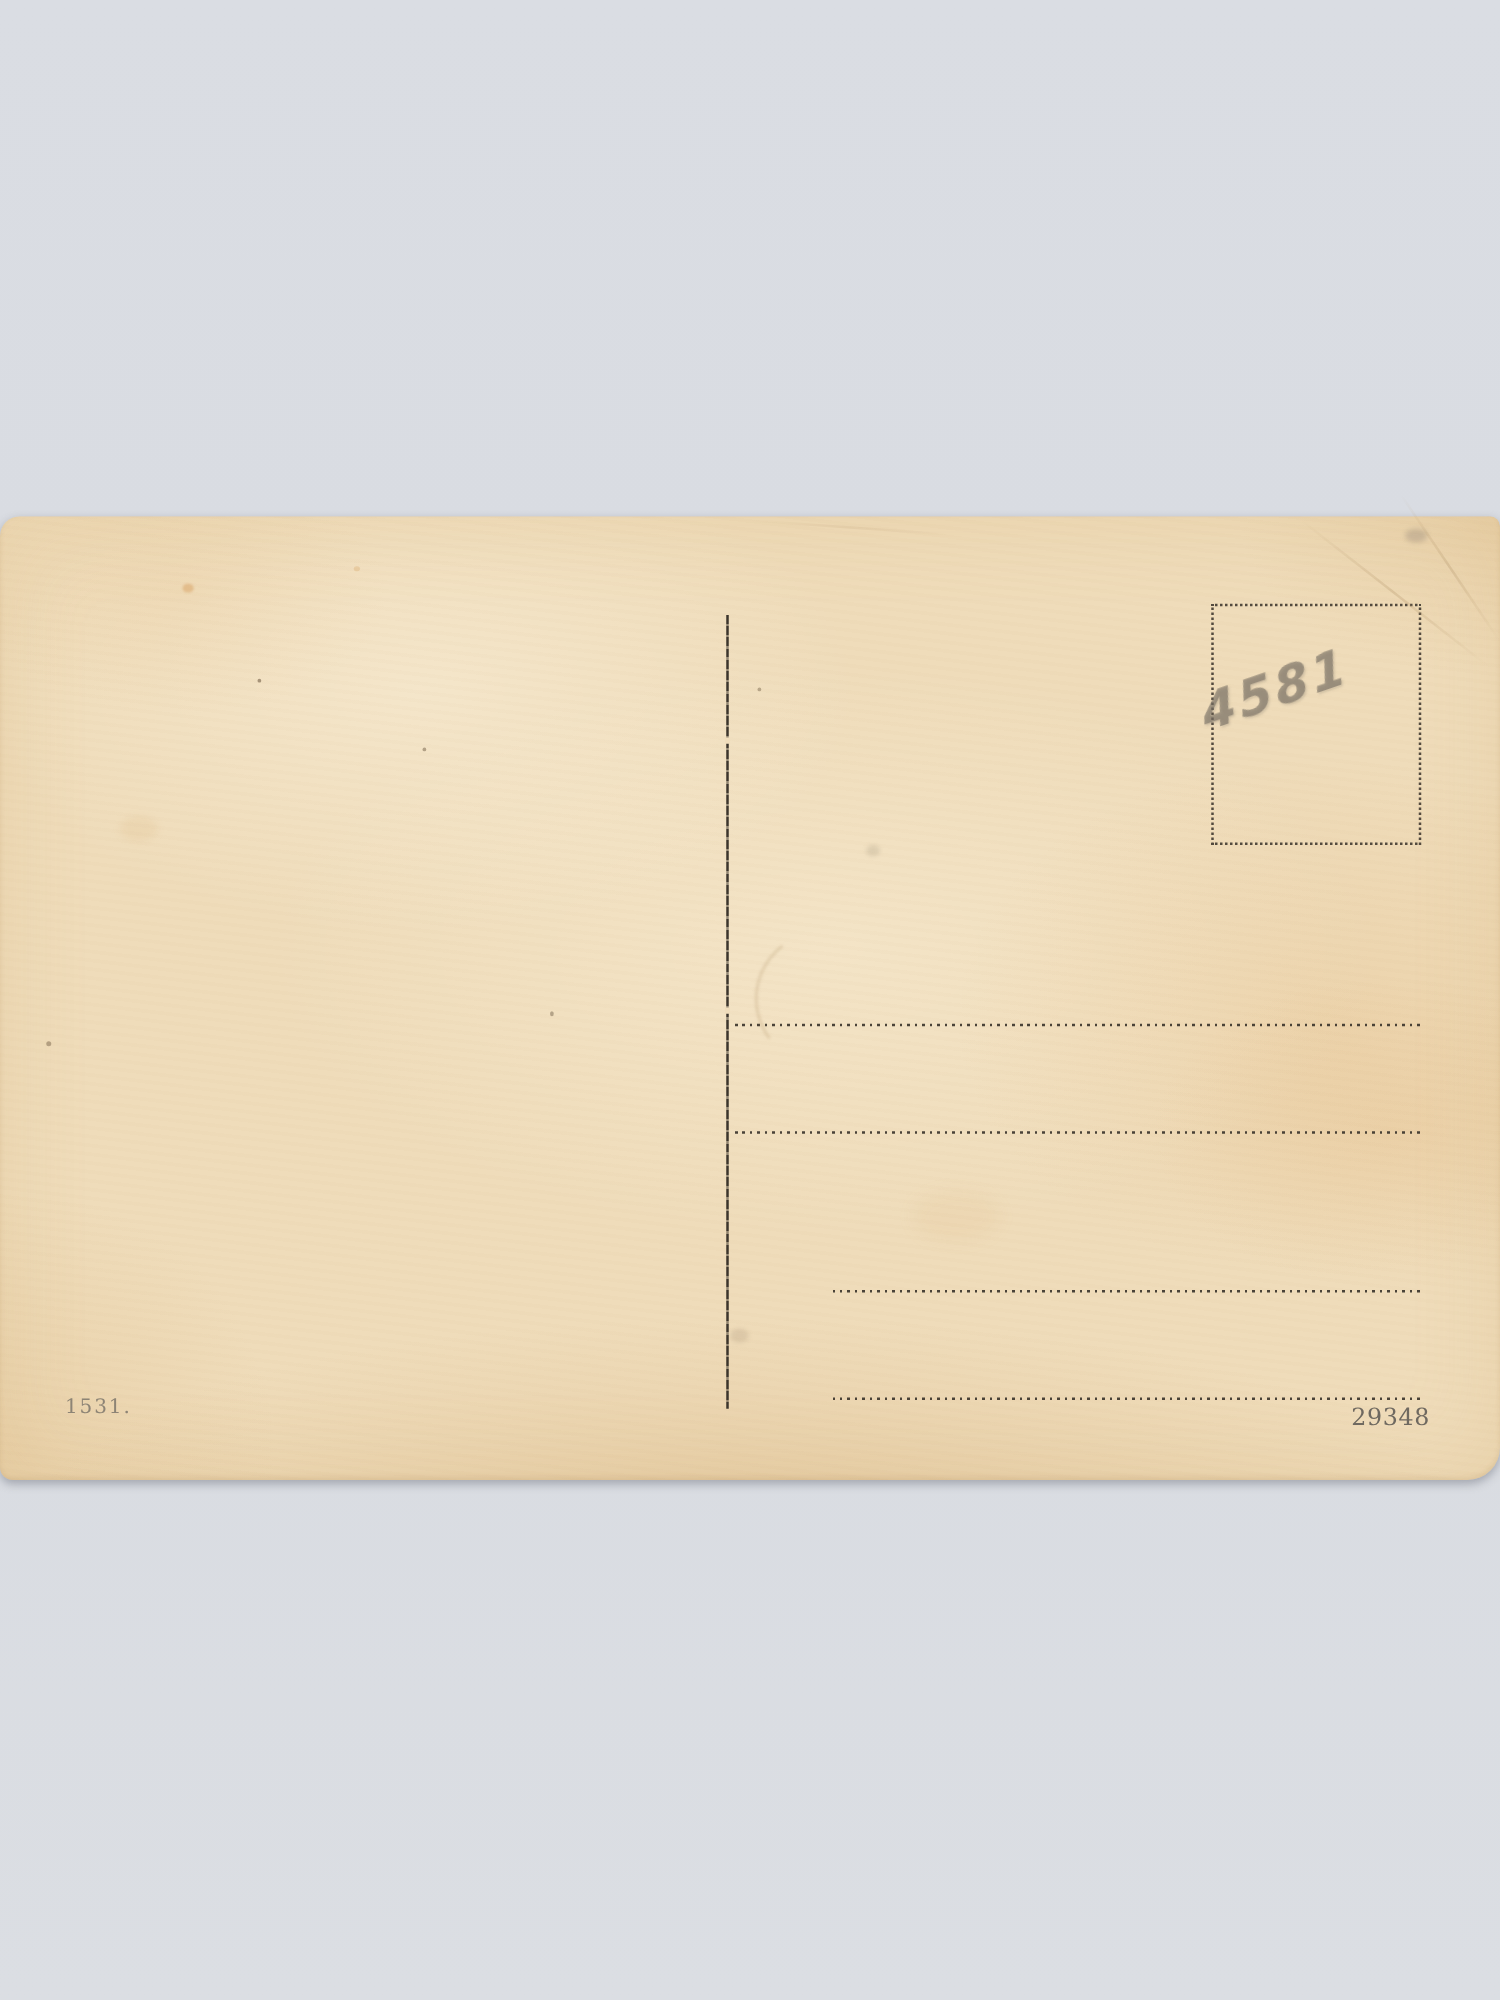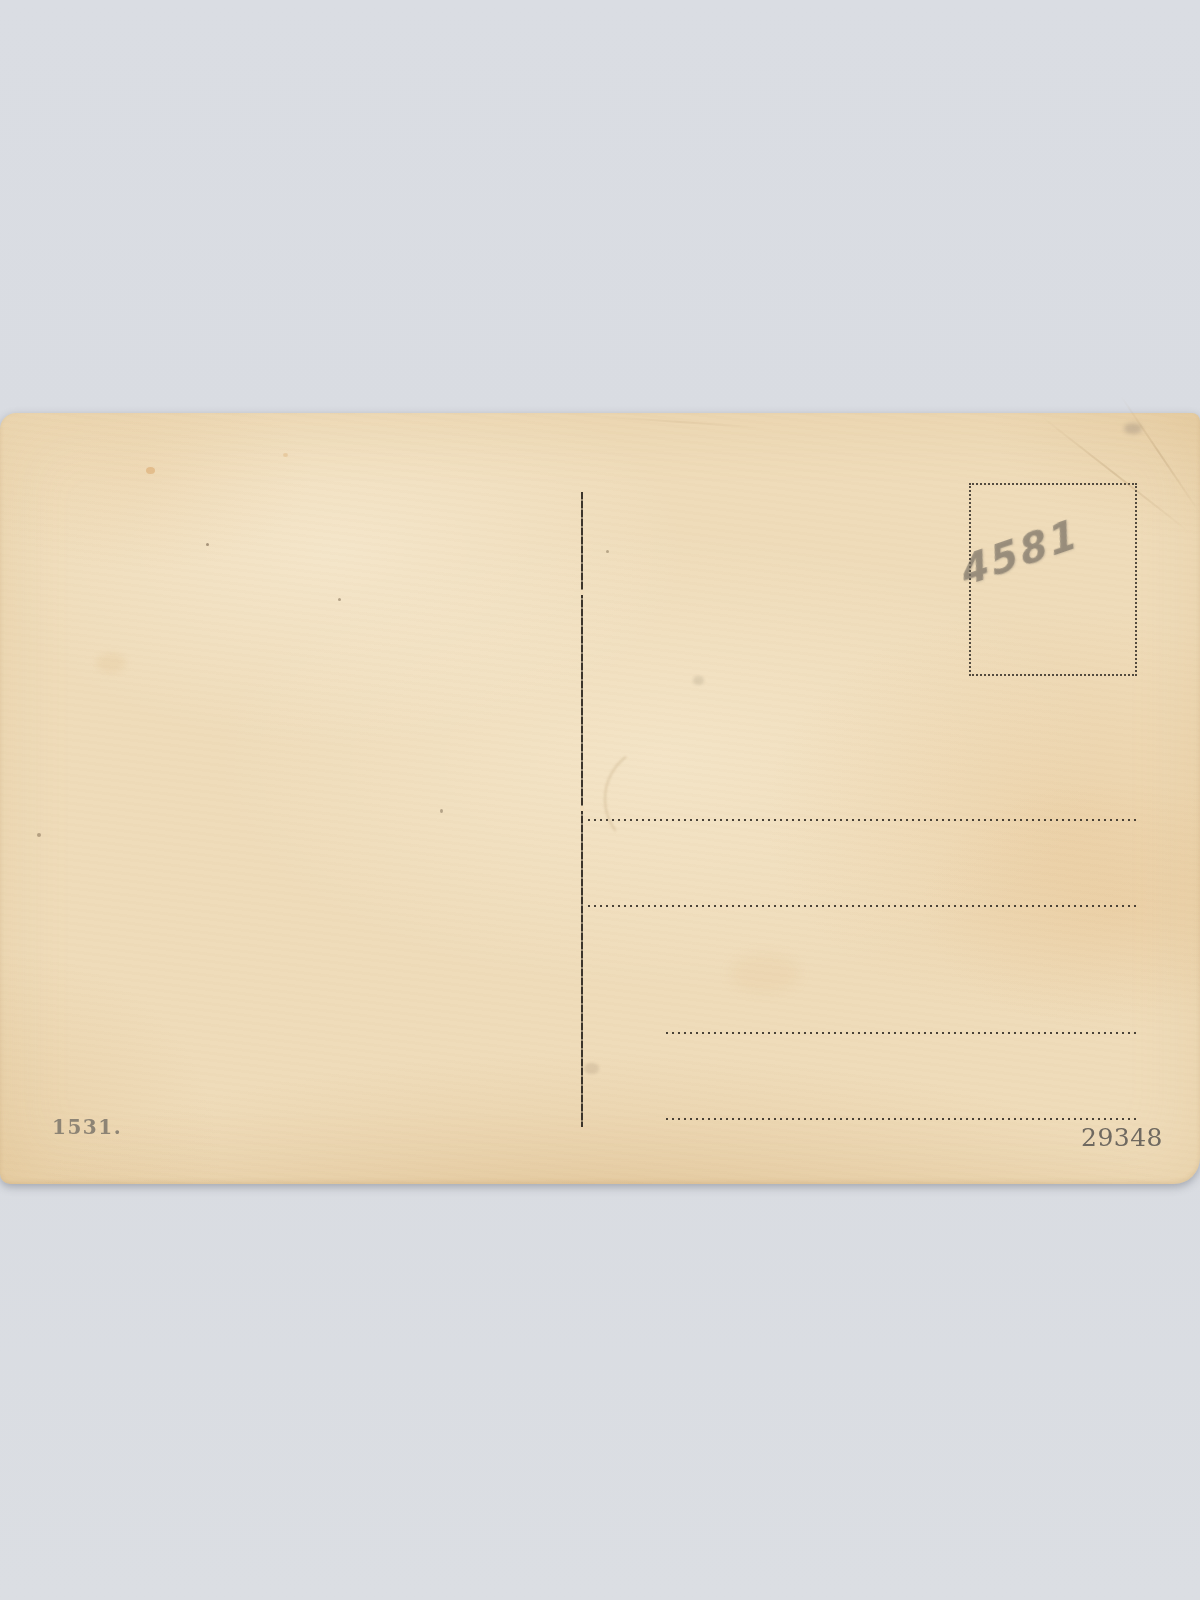--- a/index.html
+++ b/index.html
@@ -110,30 +110,29 @@
   .line-1 { left: 588px; top: 406px; width: 550px; }
   .line-2 { left: 588px; top: 492px; width: 550px; }
   .line-3 { left: 666px; top: 619px; width: 472px; }
   .line-4 { left: 666px; top: 705px; width: 472px; }
 
   
   .num-left {
     position: absolute;
     left: 52px;
     top: 702px;
-    font-size: 20px;
+    font-size: 16px;
     letter-spacing: 1.5px;
     color: #8d8475;
-    font-weight: bold;
   }
   .num-right {
     position: absolute;
     left: 1081px;
     top: 710px;
-    font-size: 25px;
+    font-size: 19px;
     letter-spacing: 0.5px;
     color: #6f6960;
   }
 
   
   .stain { position: absolute; border-radius: 50%; pointer-events: none; }
   .stain.s1  { left: 146px; top: 54px;  width: 9px;  height: 7px;  background: rgba(203,126,45,0.30); filter: blur(0.7px); }
   .stain.s2  { left: 206px; top: 130px; width: 3px;  height: 3px;  background: rgba(92,72,50,0.50); }
   .stain.s3  { left: 338px; top: 185px; width: 3px;  height: 3px;  background: rgba(100,80,55,0.45); }
   .stain.s4  { left: 37px;  top: 420px; width: 4px;  height: 4px;  background: rgba(95,75,52,0.40); }

